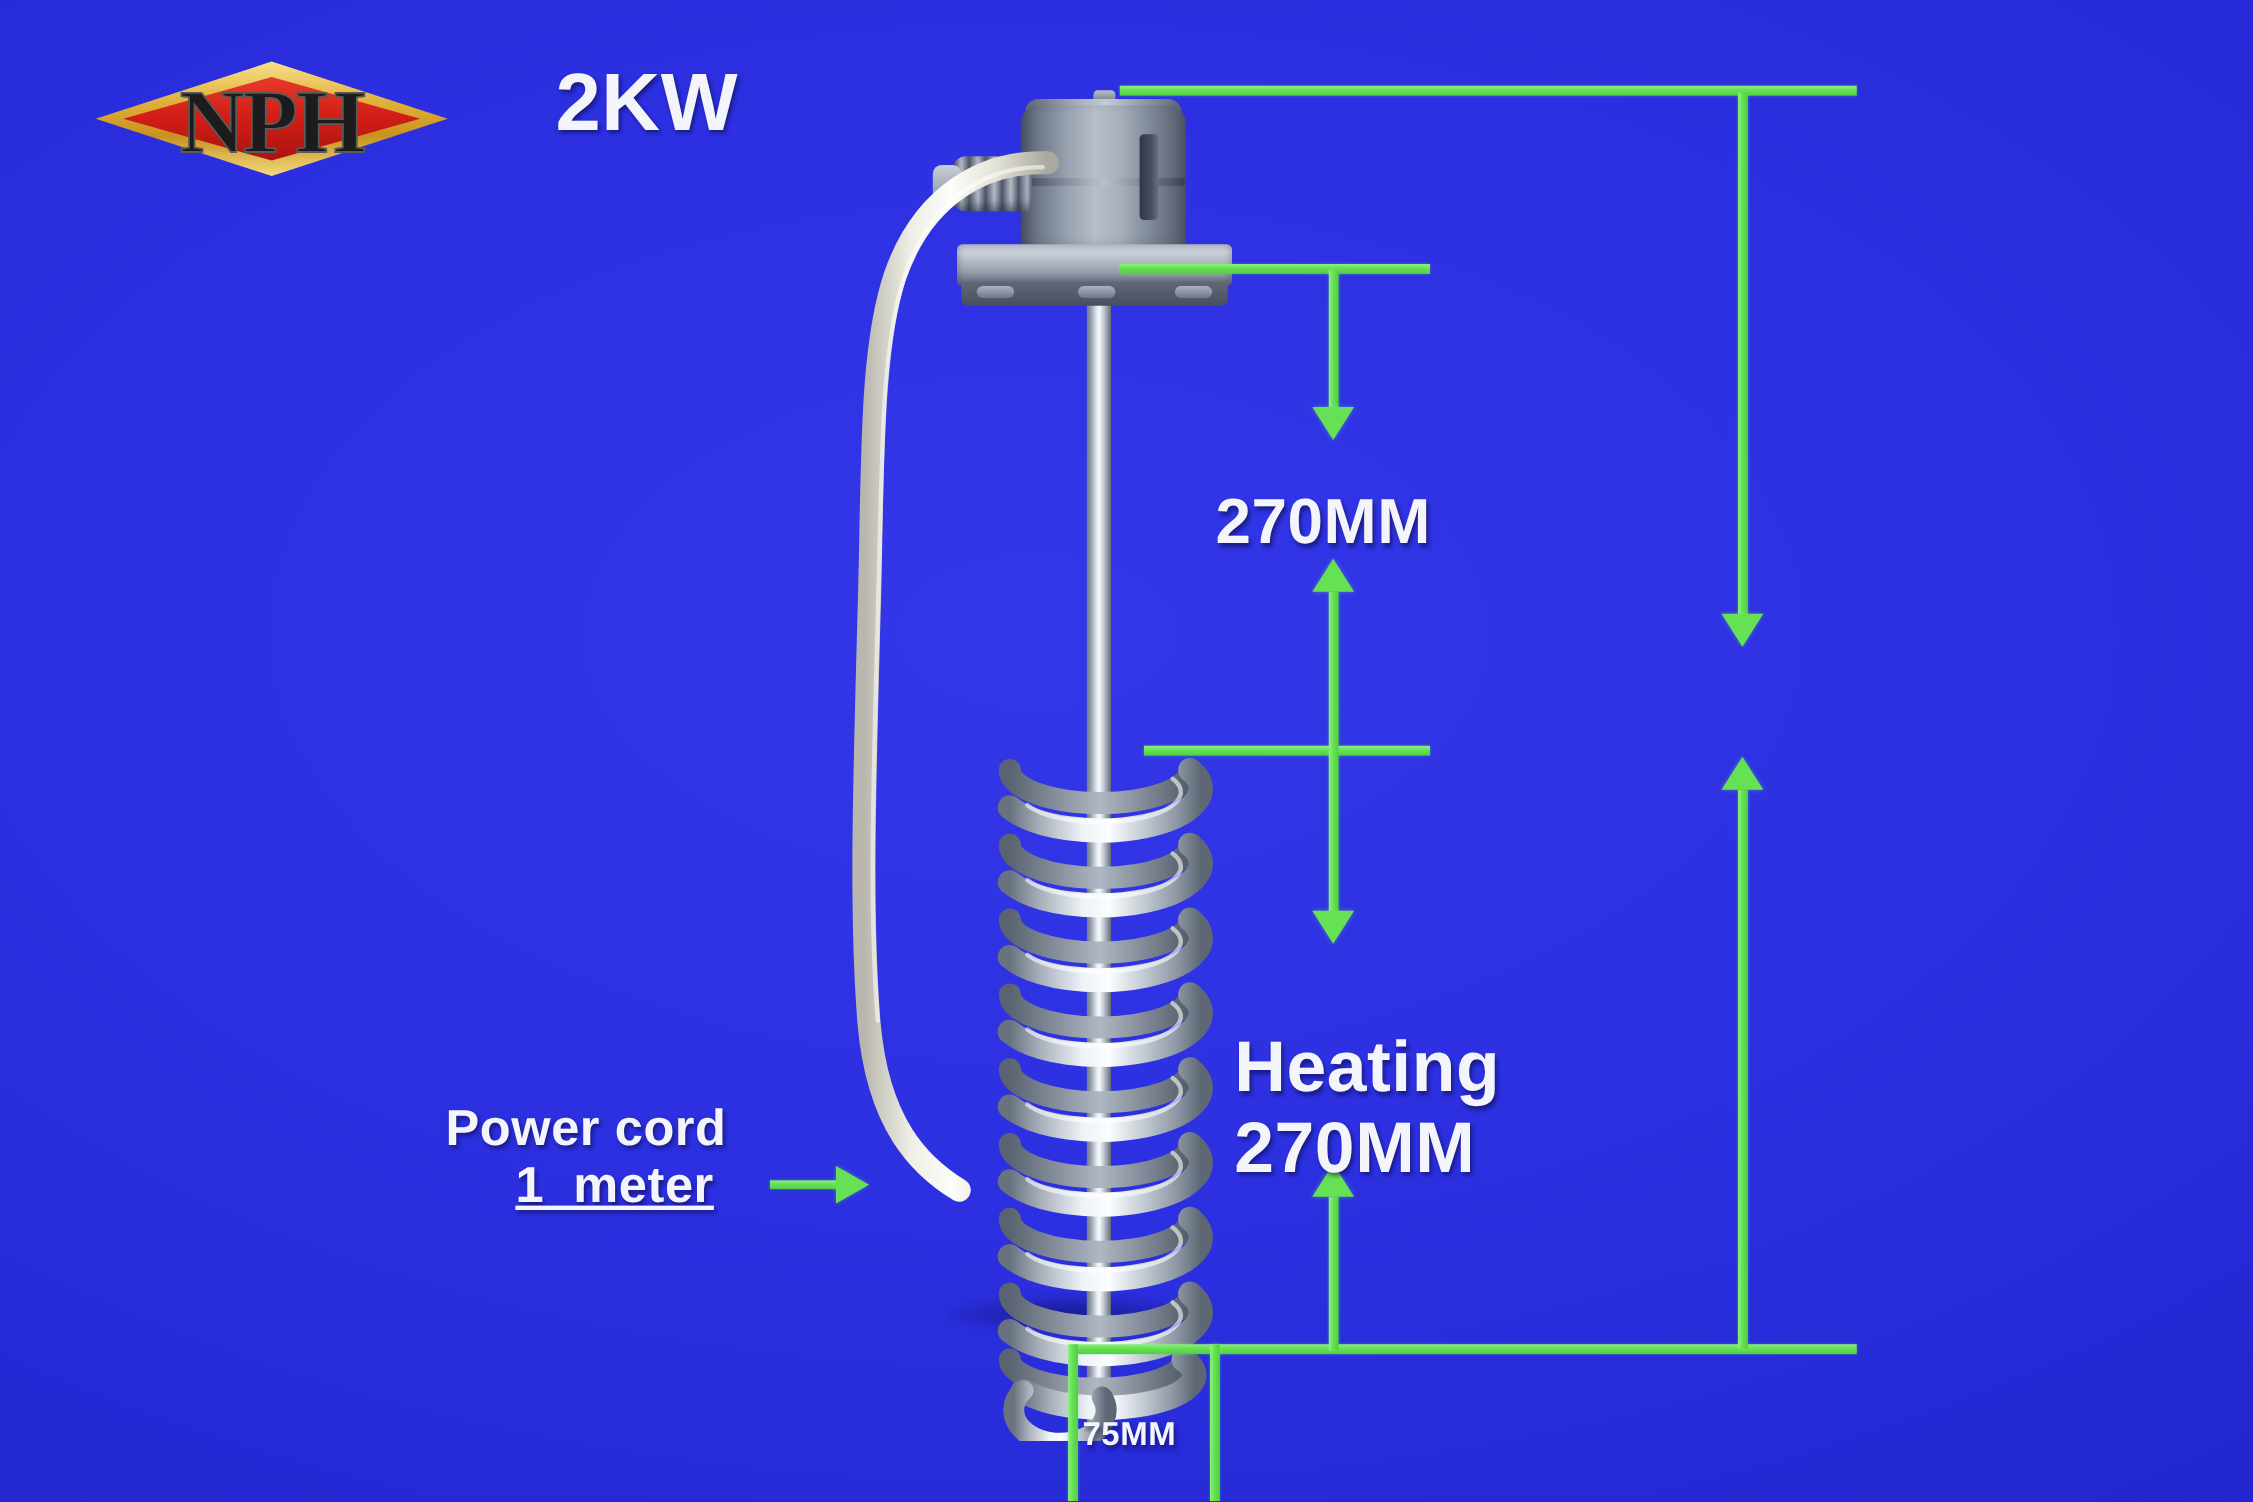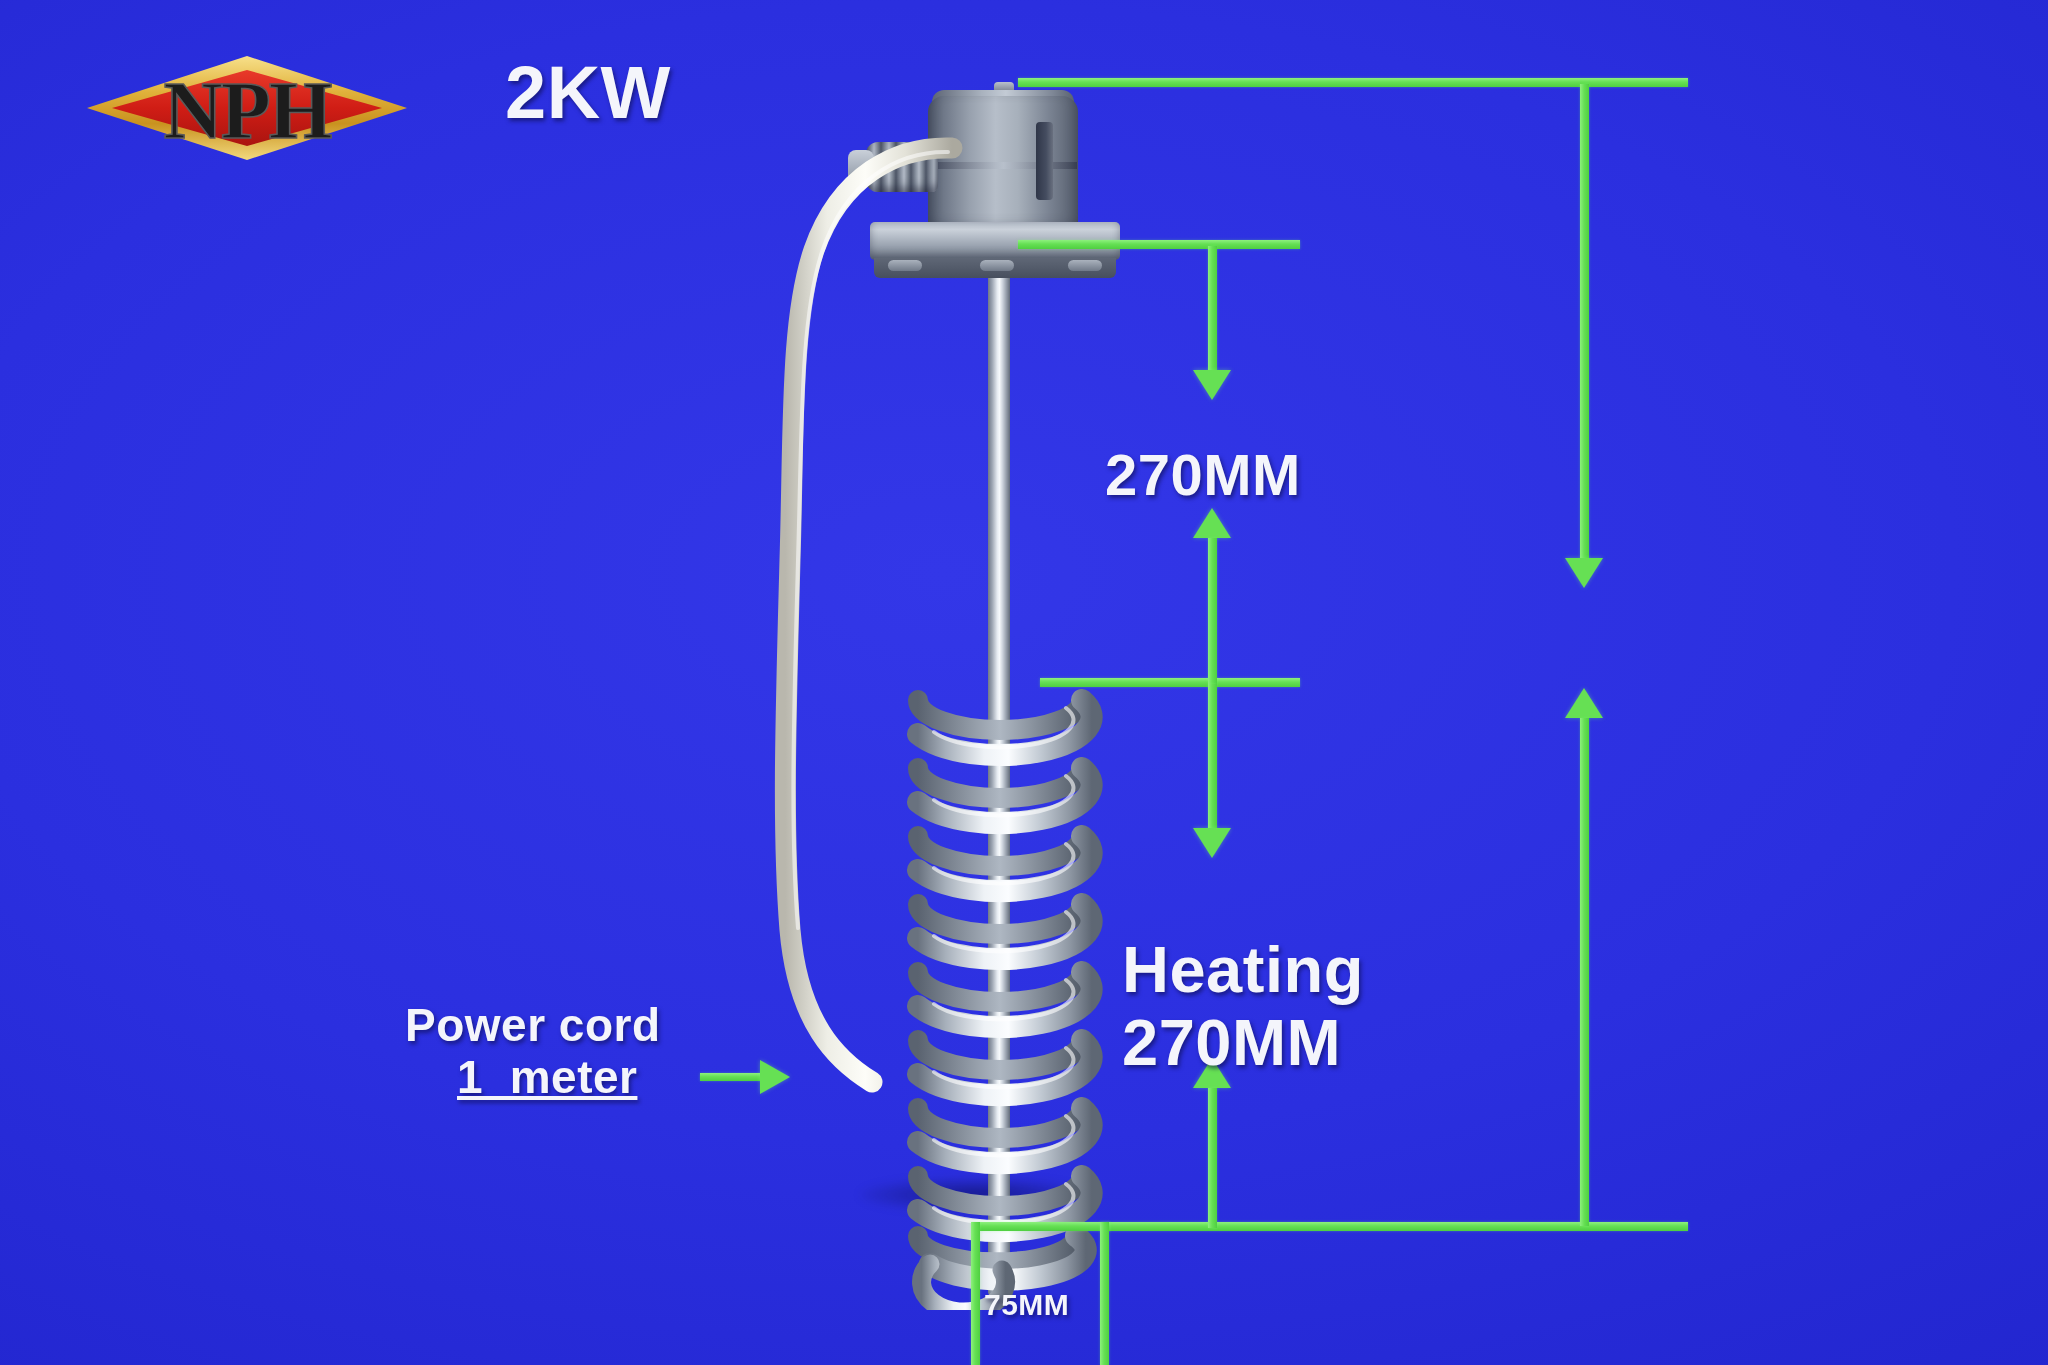--- a/index.html
+++ b/index.html
@@ -353,20 +353,20 @@
 
   <div class="abs glabel" style="left:1122px; top:908px; font-size:65px;margin-top:26px;"><span>Heating</span><br><span>270MM</span></div>
 
   <div class="abs gline-h" style="left:980px; top:1222px; width:130px;"></div>
 
   <div class="abs gline-v" style="left:971px;  top:1222px; height:143px;"></div>
   <div class="abs gline-v" style="left:1100px; top:1222px; height:143px;"></div>
 
   <div class="abs glabel" style="left:984px; top:1288px; font-size:30px;">75MM</div>
 
-  <div class="abs glabel" style="left:405px; top:1000px; font-size:46px; text-align:left;"><span>Power cord</span><br><span style="margin-left:52px; display:inline-block;text-decoration:underline;">1  meter</span></div>
+  <div class="abs glabel" style="left:405px; top:1000px; font-size:46px; text-align:center;"><span>Power cord</span><br><span style="margin-left:52px; display:inline-block;text-decoration:underline;">1  meter</span></div>
 
   <div class="abs gline-h" style="left:700px; top:1073px; width:62px; height:8px;"></div>
   <div class="abs" style="left:760px; top:1060px;">
     <div class="arrow-right"></div>
   </div>
 
 </div>
 
 </body></html>

